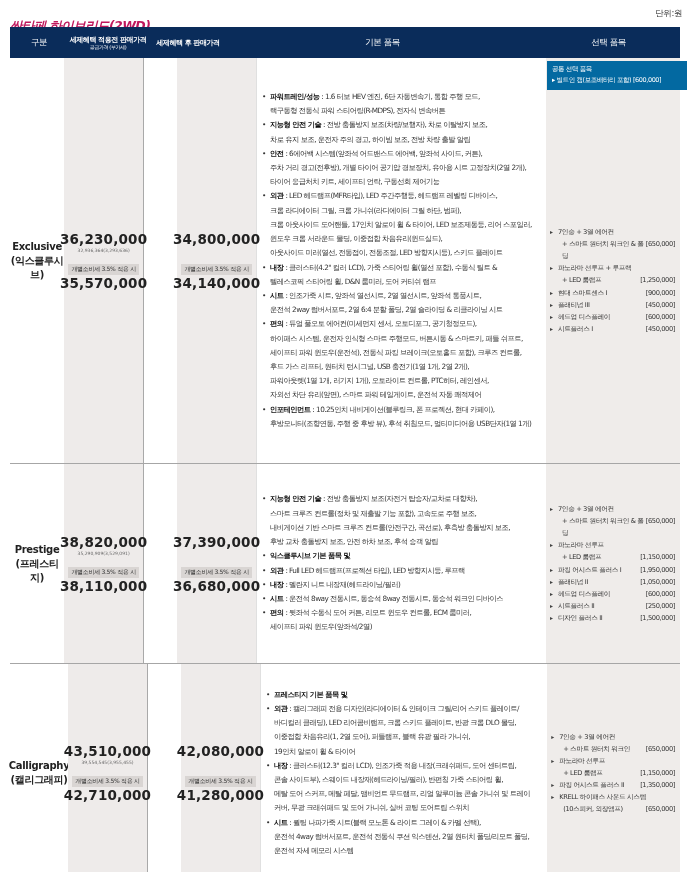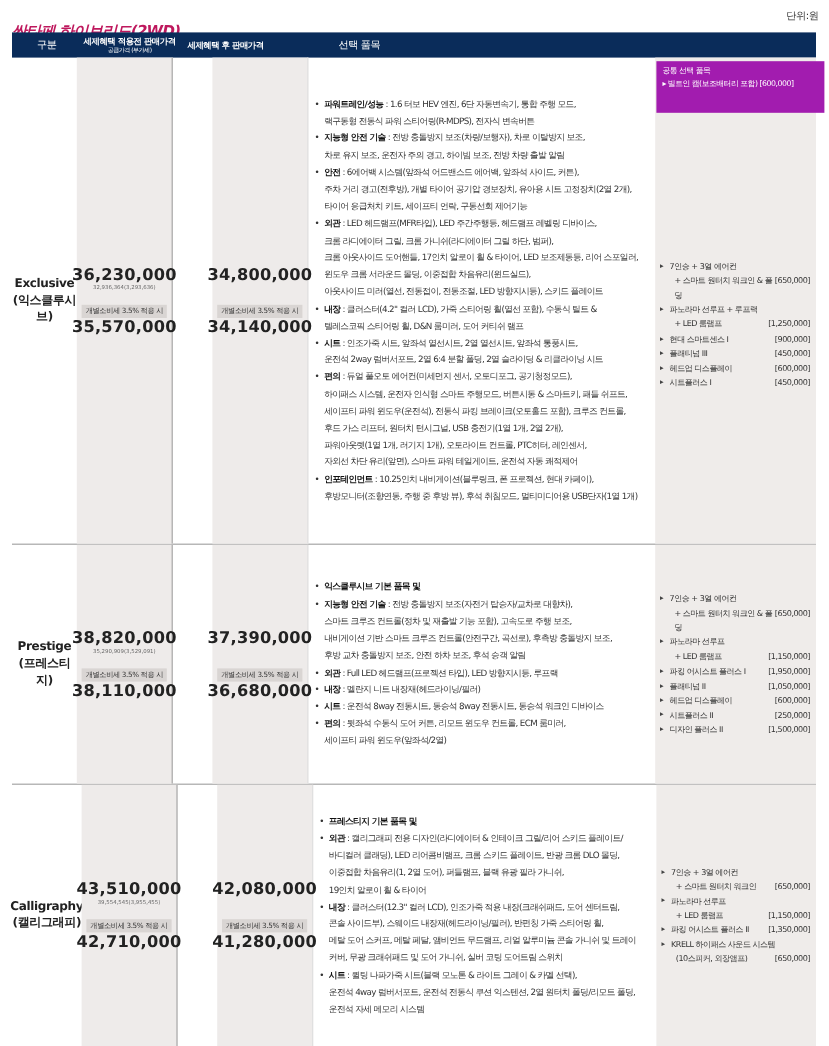--- a/index.html
+++ b/index.html
@@ -1,21 +1,21 @@
 <!DOCTYPE html>
 <html><head>
 <meta charset="utf-8">
 <style>
   * { box-sizing: border-box; margin: 0; padding: 0; }
   html, body { width: 691px; height: 872px; background: #fff; overflow: hidden; }
   body { font-family: "DejaVu Sans", "Liberation Sans", sans-serif; color: #222; position: relative; }
   .title { position: absolute; left: 10px; top: 18px; font-size: 12.5px; font-weight: bold; color: #be185d; letter-spacing: -0.6px; font-style: italic; }
   .unit { position: absolute; right: 9px; top: 8px; font-size: 8.5px; color: #333; letter-spacing: -0.4px; }
   .table { position: absolute; left: 10px; top: 27px; width: 670px; }
-  .thead { height: 21px; background: #0a2c5a; color: #fff; display: flex; align-items: center; font-size: 8.5px; letter-spacing: -0.4px; }
+  .thead { height: 31px; background: #0a2c5a; color: #fff; display: flex; align-items: center; font-size: 8.5px; letter-spacing: -0.4px; }
   .th { text-align: center; display: flex; flex-direction: column; justify-content: center; align-items: center; height: 100%; }
   .th .small { font-size: 5px; line-height: 6px; }
   .th .bold { font-weight: bold; font-size: 7px; line-height: 8px; }
   .c0 { width: 58px; }
   .c1 { width: 80px; }
   .c2 { width: 80px; }
   .c3 { width: 309px; }
   .c4 { width: 143px; }
   .row { display: flex; border-bottom: 1.5px solid #a6a6a6; position: relative; }
   .cell { position: relative; height: 100%; }
@@ -26,21 +26,21 @@
   .price-big { font-size: 13.5px; font-weight: bold; color: #222; letter-spacing: 0.2px; line-height: 16px; }
   .price-sub { font-size: 4.5px; color: #666; line-height: 7px; margin-bottom: 4px; }
   .tax-label { font-size: 6px; background: #d9d5d3; color: #333; padding: 1px 3px; margin-top: 6px; letter-spacing: -0.3px; }
   .spacer { height: 11px; }
   .basic-cell { padding: 0 4px 0 5px; display: flex; flex-direction: column; justify-content: center; }
   .basic-list { list-style: none; }
   .basic-list li { font-size: 7.3px; line-height: 14.2px; letter-spacing: -0.55px; color: #333; padding-left: 8px; position: relative; white-space: pre-line; }
   .basic-list li::before { content: "•"; position: absolute; left: 0; top: 0; color: #333; }
   .basic-list li b { color: #111; }
   .opt-cell { background: #efecea; display: flex; flex-direction: column; justify-content: center; padding: 0 5px 0 4px; }
-  .common-box { position: absolute; left: 1px; top: 3px; width: 140px; background: #a21caf; color: #fff; padding: 3px 4px 18px 5px; font-size: 6.5px; line-height: 11px; letter-spacing: -0.4px; }
+  .common-box { position: absolute; left: 1px; top: 3px; width: 140px; background: #0369a1; color: #fff; padding: 3px 4px 4px 5px; font-size: 6.5px; line-height: 11px; letter-spacing: -0.4px; }
   .common-box .cb-item::before { content: "▸ "; }
   .opt-list { list-style: none; }
   .opt-list li { font-size: 6.7px; line-height: 12.1px; letter-spacing: -0.4px; color: #333; display: flex; justify-content: space-between; }
   .opt-list li .lbl { padding-left: 8px; position: relative; }
   .opt-list li.first .lbl::before { content: "▸"; position: absolute; left: 0; top: 0; font-size: 6px; color: #444; }
   .opt-list li.cont .lbl { padding-left: 12px; }
   .opt-list li .amt { white-space: nowrap; }
 </style>
 </head>
 <body>
@@ -52,20 +52,23 @@
   <div class="thead">
     <div class="th c0">
         <span>구분</span>
       </div>
     <div class="th c1">
       <span class="bold">세제혜택 적용전 판매가격</span>
       <span class="small">공급가격 (부가세)</span>
     </div>
     <div class="th c2">
         <span class="bold">세제혜택 후 판매가격</span>
+      </div>
+    <div class="th c3">
+        <span>기본 품목</span>
       </div>
     <div class="th c4">
         <span>선택 품목</span>
       </div>
   </div>
 
   <div id="rows">
       <div class="row" style="height: 406px;">
     <div class="cell c0 trim-cell">
       <span>Exclusive</span>
@@ -164,25 +167,25 @@
       <div class="price-big">38,110,000</div>
     </div>
     <div class="cell c2 price-cell">
       <div class="price-big">37,390,000</div>
       <div class="spacer"></div>
       <div class="tax-label">개별소비세 3.5% 적용 시</div>
       <div class="price-big">36,680,000</div>
     </div>
     <div class="cell c3 basic-cell">
       <ul class="basic-list">
-            <li><b>익스클루시브 기본 품목 및</b><span></span></li>
             <li><b>지능형 안전 기술</b><span> : 전방 충돌방지 보조(자전거 탑승자/교차로 대향차),
 스마트 크루즈 컨트롤(정차 및 재출발 기능 포함), 고속도로 주행 보조,
 내비게이션 기반 스마트 크루즈 컨트롤(안전구간, 곡선로), 후측방 충돌방지 보조,
 후방 교차 충돌방지 보조, 안전 하차 보조, 후석 승객 알림</span></li>
+            <li><b>익스클루시브 기본 품목 및</b><span></span></li>
             <li><b>외관</b><span> : Full LED 헤드램프(프로젝션 타입), LED 방향지시등, 루프랙</span></li>
             <li><b>내장</b><span> : 멜란지 니트 내장재(헤드라이닝/필러)</span></li>
             <li><b>시트</b><span> : 운전석 8way 전동시트, 동승석 8way 전동시트, 동승석 워크인 디바이스</span></li>
             <li><b>편의</b><span> : 뒷좌석 수동식 도어 커튼, 리모트 윈도우 컨트롤, ECM 룸미러,
 세이프티 파워 윈도우(앞좌석/2열)</span></li>
           </ul>
     </div>
     <div class="cell c4 opt-cell">
 
       <ul class="opt-list">

